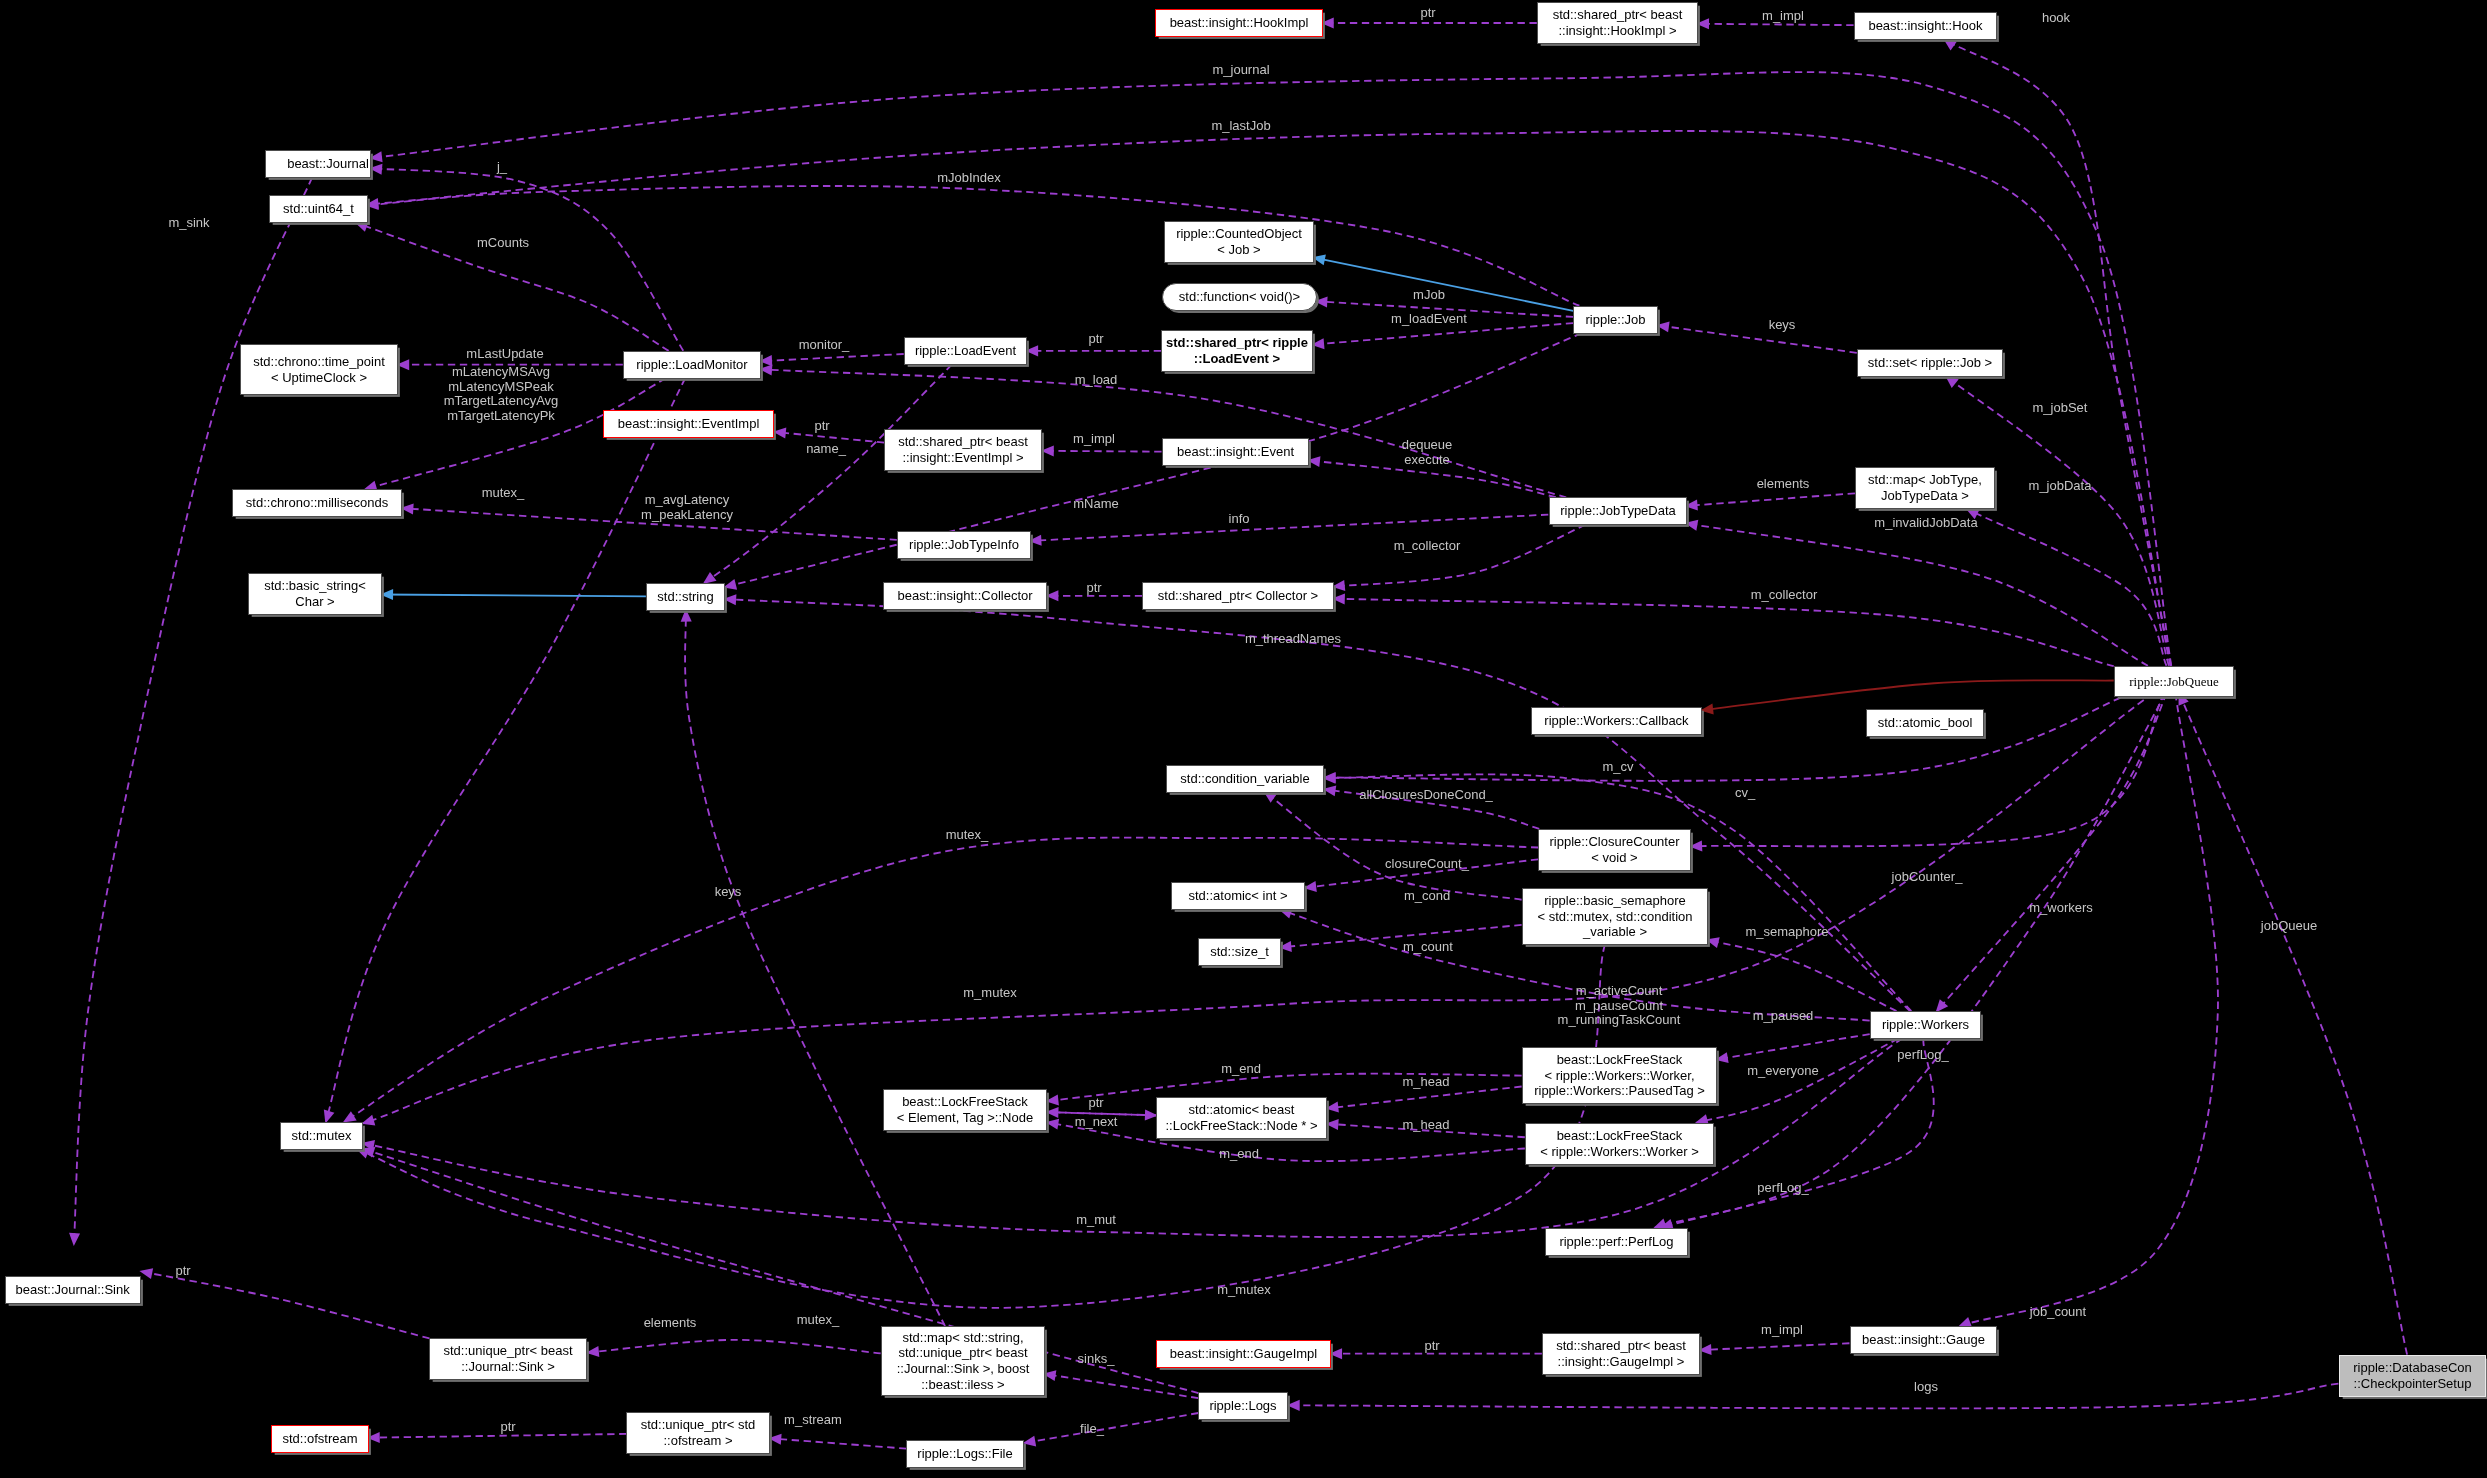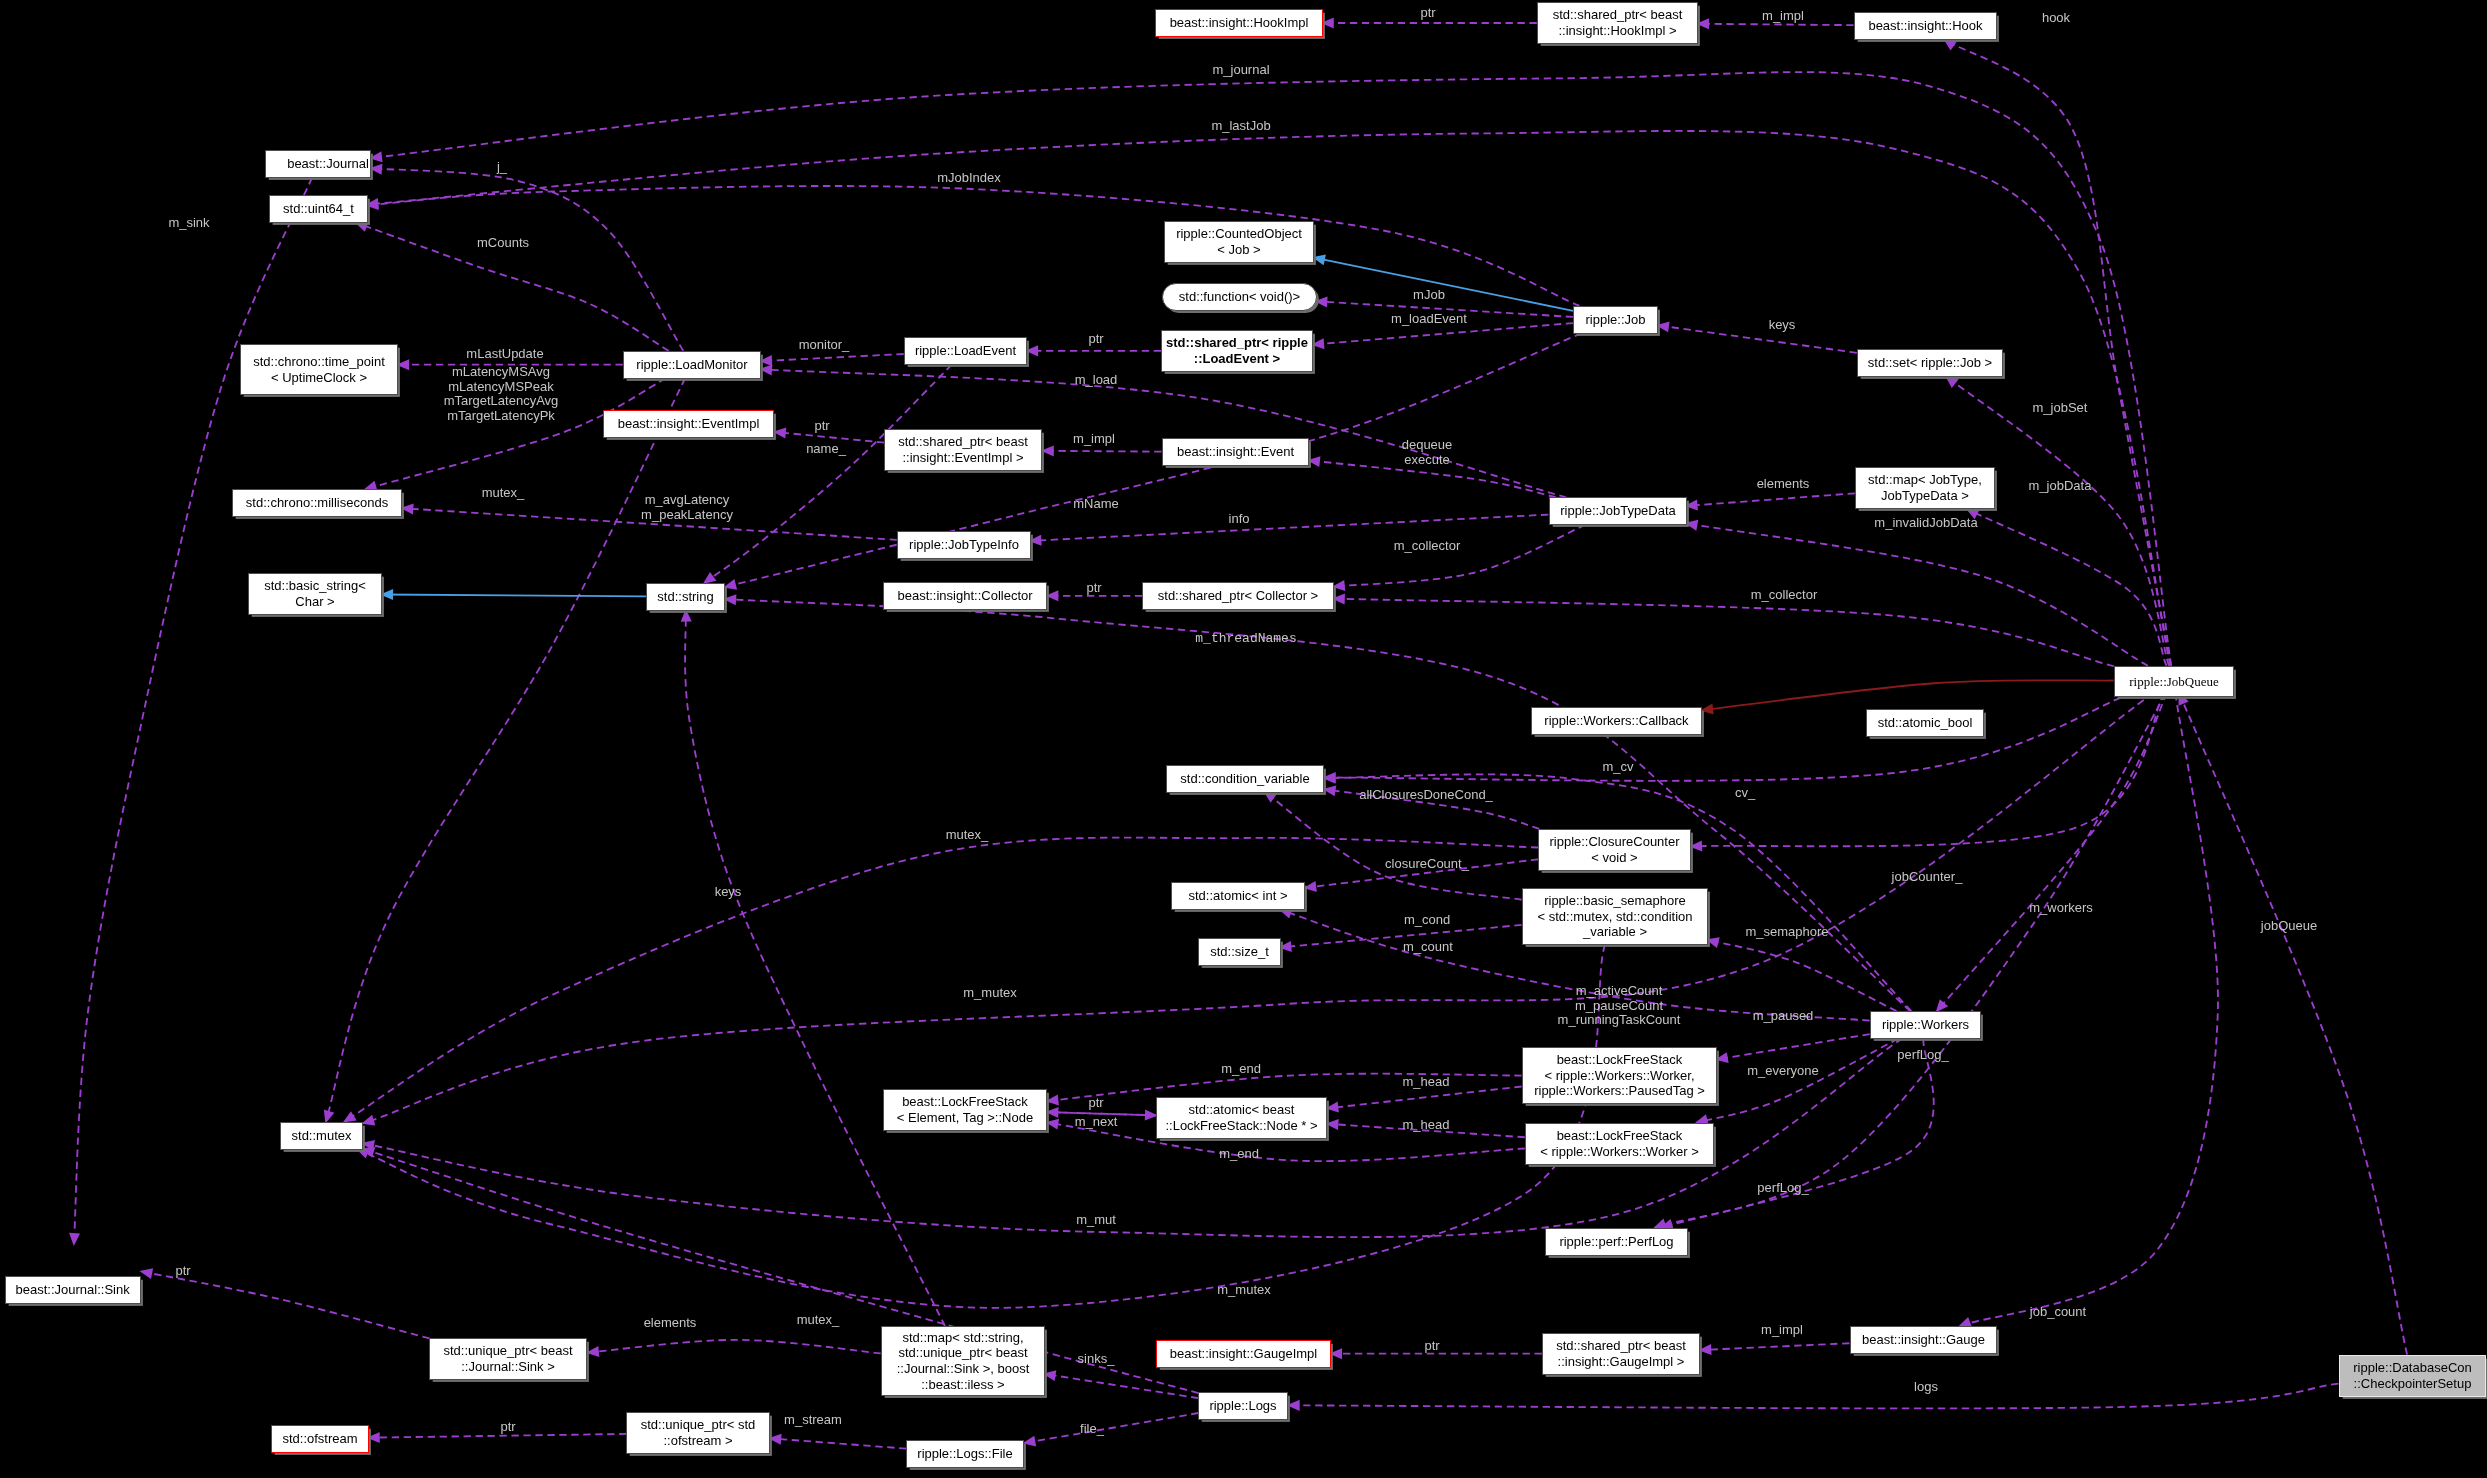--- a/index.html
+++ b/index.html
@@ -207,28 +207,28 @@
     <div class="elabel" style="left: 2060px; top: 486px;">m_jobData</div>
     <div class="elabel" style="left: 1926px; top: 523px;">m_invalidJobData</div>
     <div class="elabel" style="left: 503px; top: 493px;">mutex_</div>
     <div class="elabel" style="left: 687px; top: 508px;">m_avgLatency
 m_peakLatency</div>
     <div class="elabel" style="left: 1239px; top: 519px;">info</div>
     <div class="elabel" style="left: 1427px; top: 546px;">m_collector</div>
     <div class="elabel" style="left: 1784px; top: 595px;">m_collector</div>
     <div class="elabel" style="left: 1094px; top: 588px;">ptr</div>
     <div class="elabel" style="left: 1096px; top: 504px;">mName</div>
-    <div class="elabel" style="left: 1246px; top: 639px; font-family: Liberation Mono, monospace;">m_threadNames</div>
+    <div class="elabel" style="left: 1293px; top: 639px;">m_threadNames</div>
     <div class="elabel" style="left: 1745px; top: 793px;">cv_</div>
     <div class="elabel" style="left: 1618px; top: 767px;">m_cv</div>
     <div class="elabel" style="left: 1426px; top: 795px;">allClosuresDoneCond_</div>
     <div class="elabel" style="left: 1927px; top: 877px;">jobCounter_</div>
     <div class="elabel" style="left: 2061px; top: 908px;">m_workers</div>
     <div class="elabel" style="left: 1427px; top: 864px;">closureCount_</div>
-    <div class="elabel" style="left: 1427px; top: 920px;">m_cond</div>
+    <div class="elabel" style="left: 1427px; top: 896px;">m_cond</div>
     <div class="elabel" style="left: 1428px; top: 947px;">m_count</div>
     <div class="elabel" style="left: 1787px; top: 932px;">m_semaphore</div>
     <div class="elabel" style="left: 1619px; top: 1006px;">m_activeCount
 m_pauseCount
 m_runningTaskCount</div>
     <div class="elabel" style="left: 1783px; top: 1016px;">m_paused</div>
     <div class="elabel" style="left: 1783px; top: 1071px;">m_everyone</div>
     <div class="elabel" style="left: 1241px; top: 1069px;">m_end</div>
     <div class="elabel" style="left: 1426px; top: 1082px;">m_head</div>
     <div class="elabel" style="left: 1426px; top: 1125px;">m_head</div>

